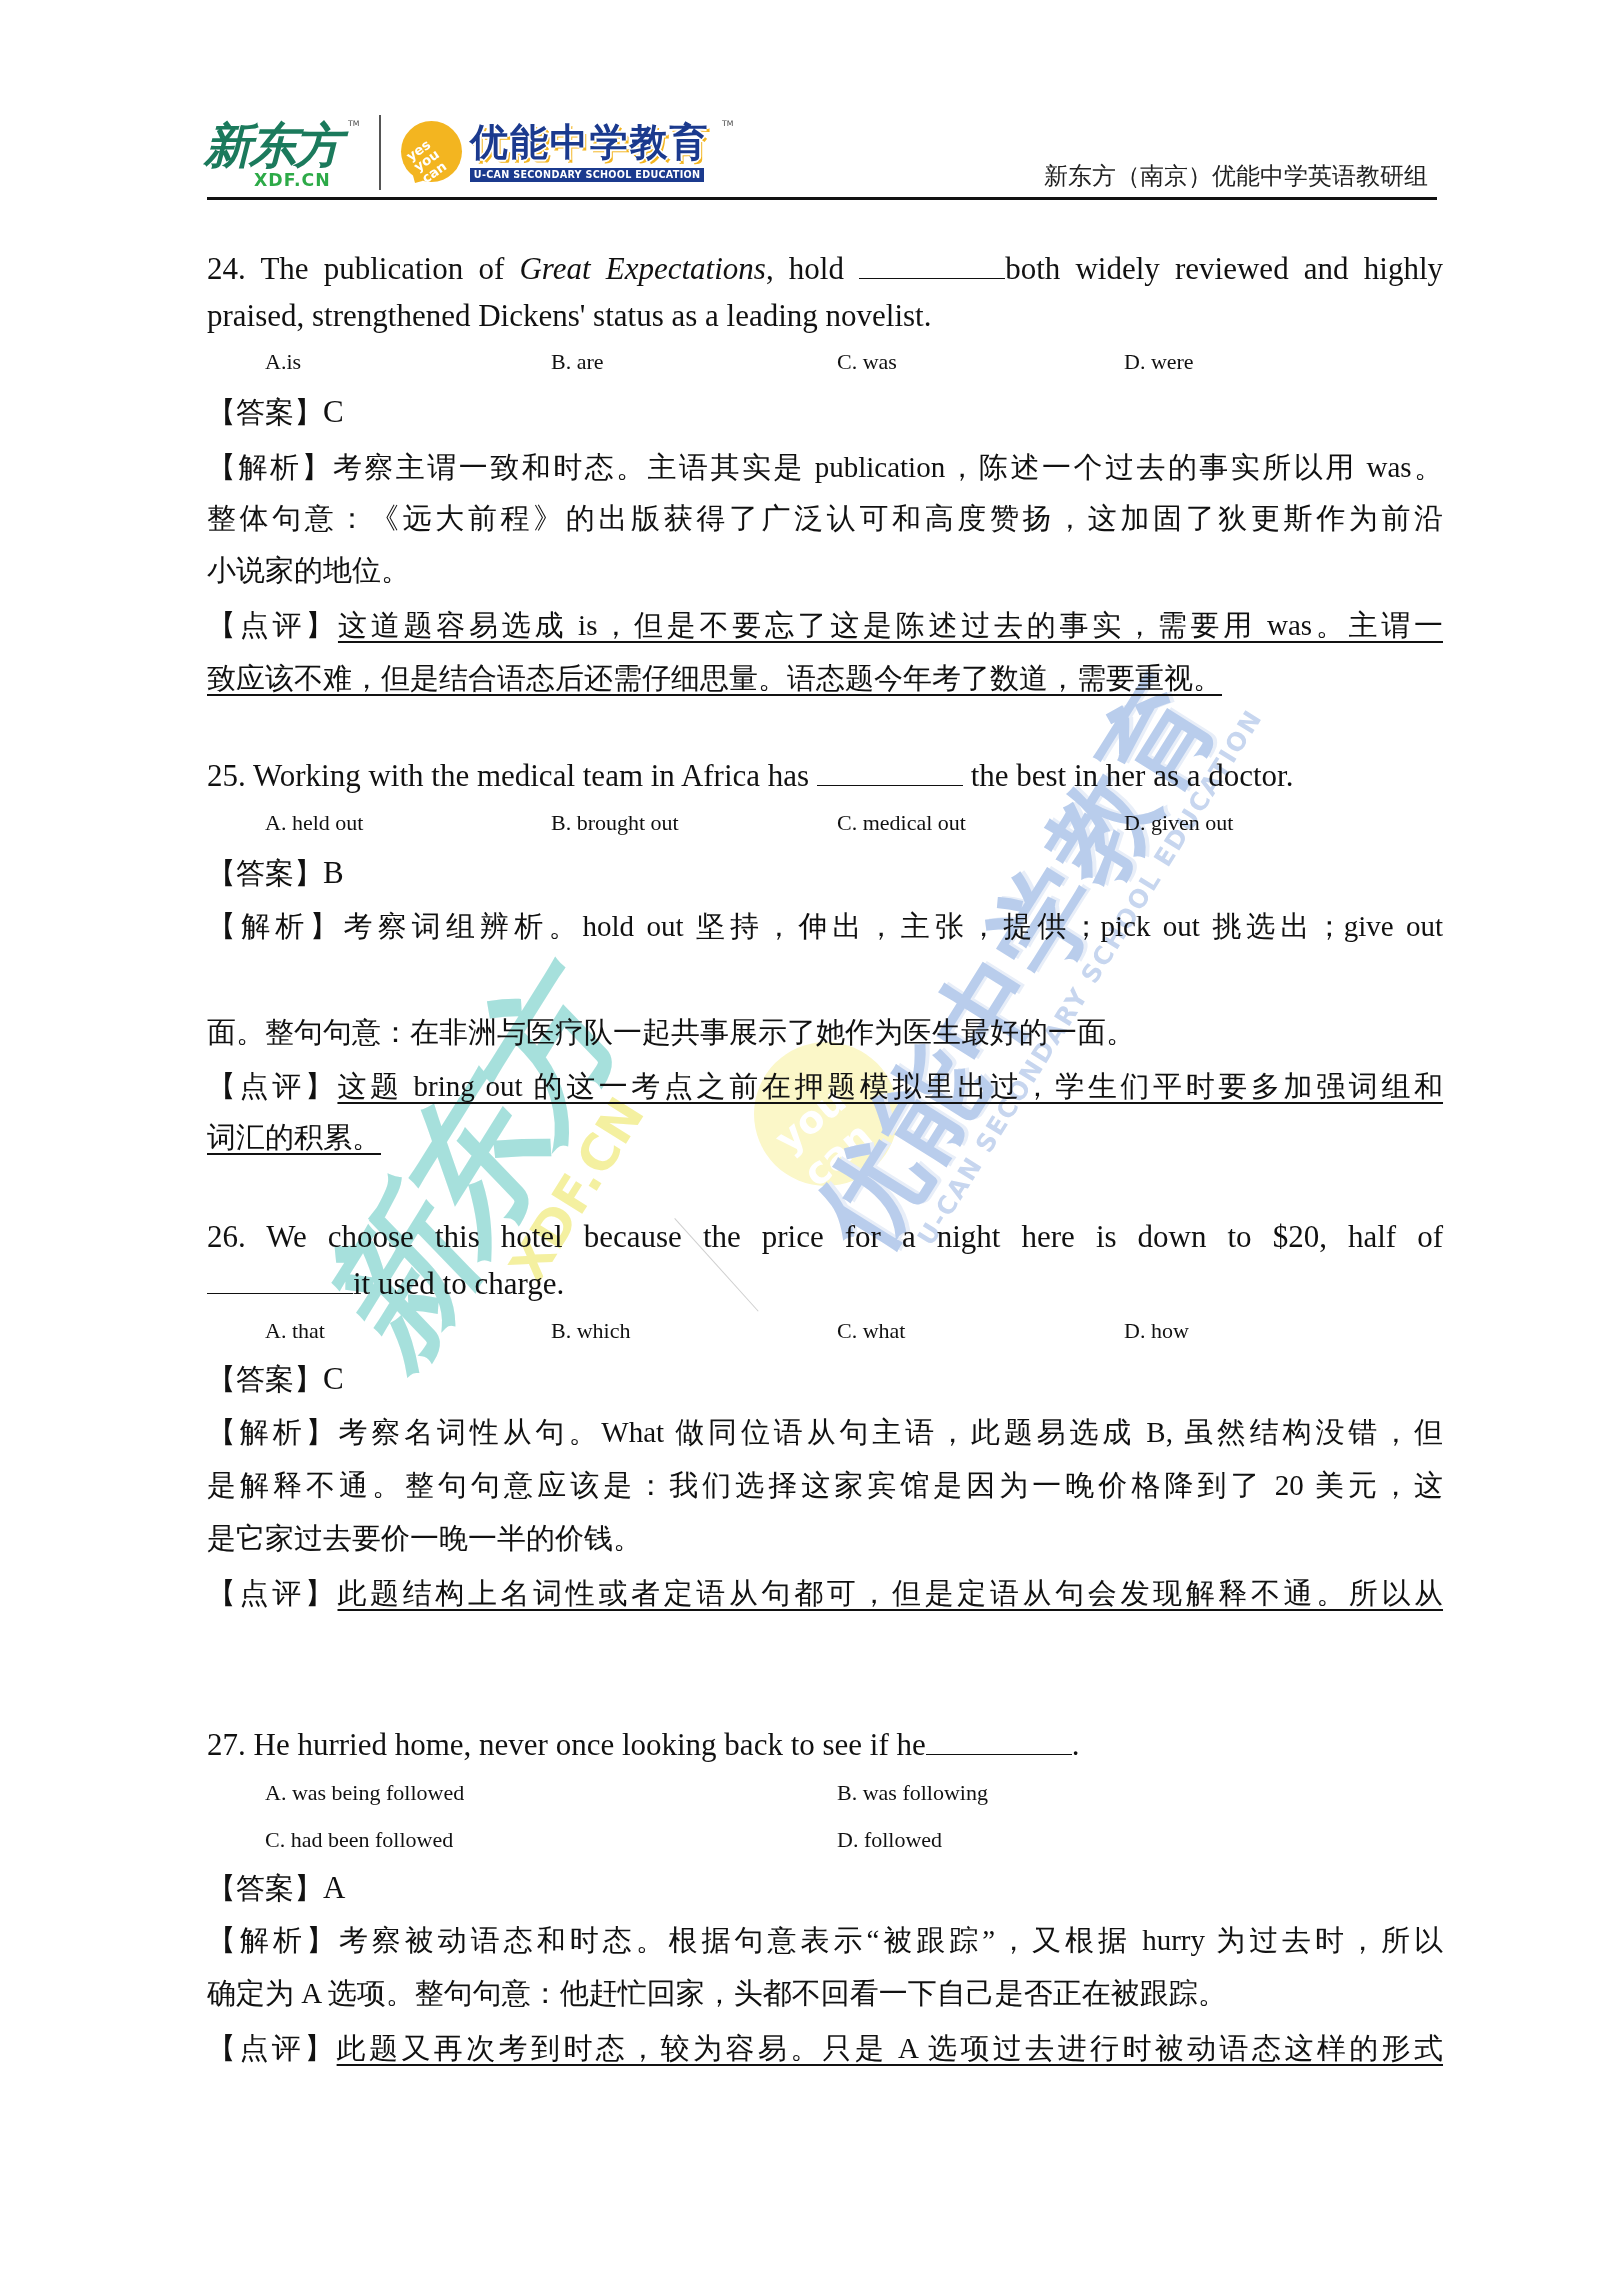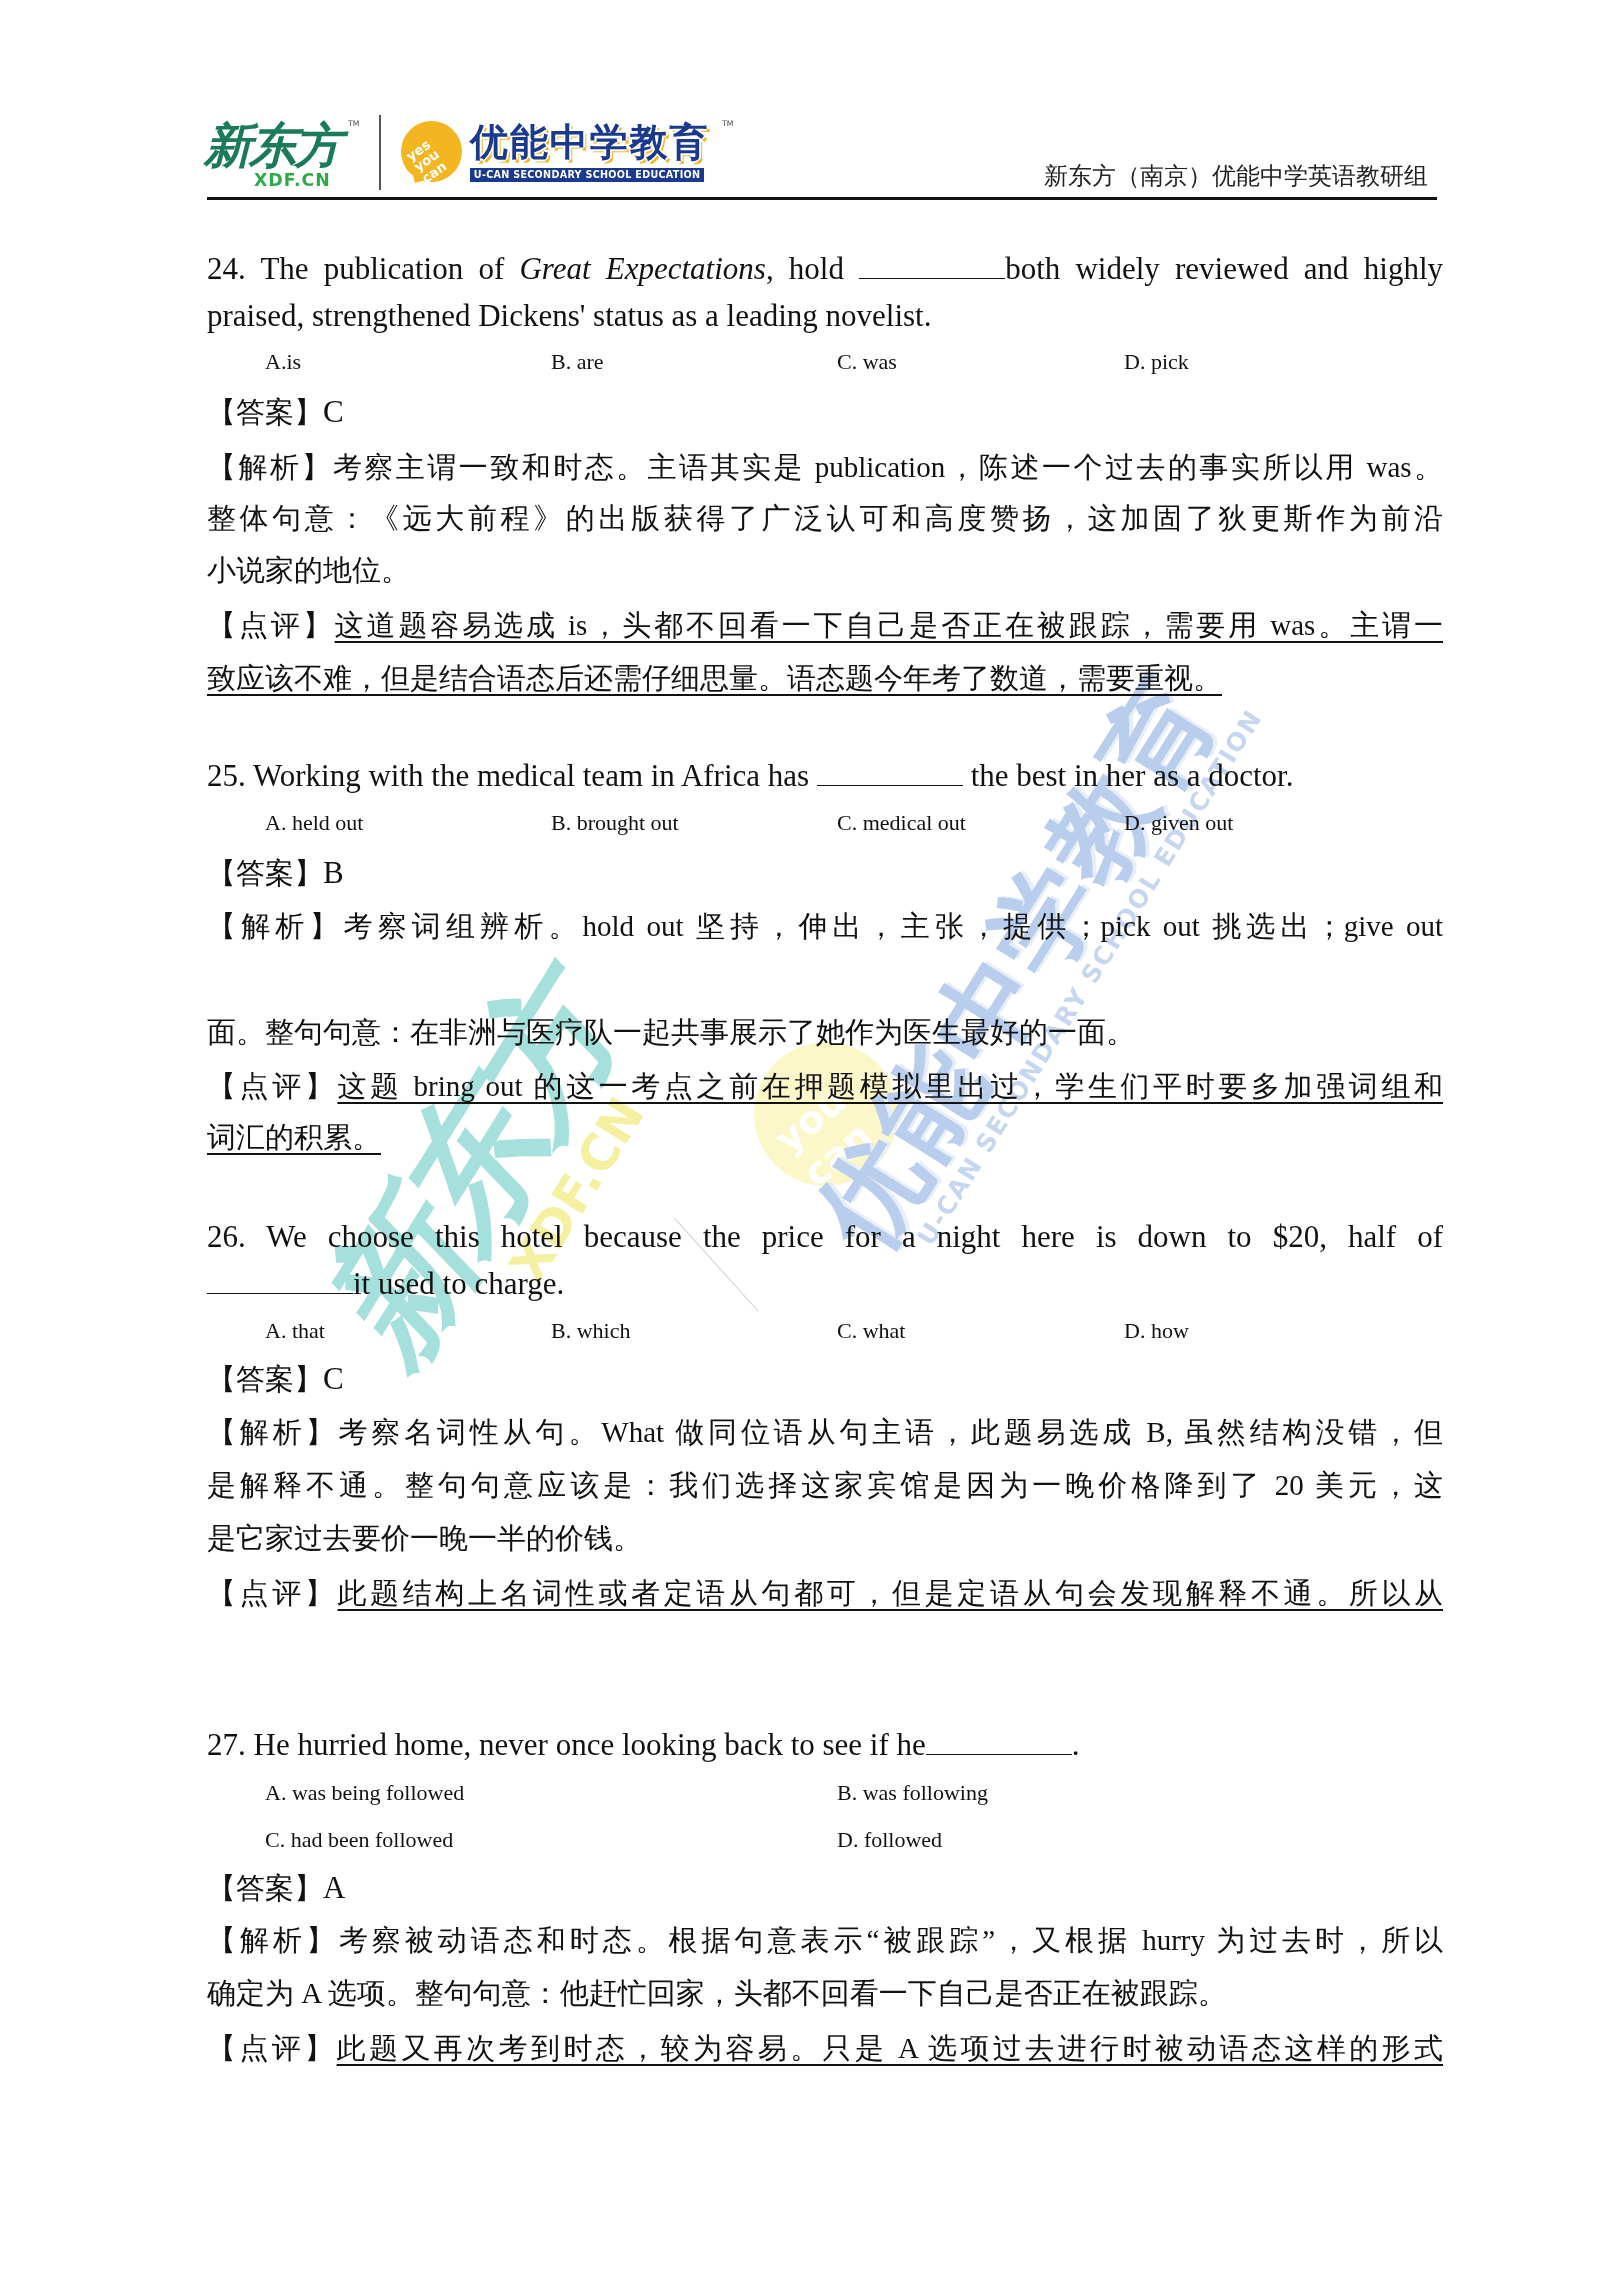--- a/index.html
+++ b/index.html
@@ -92,26 +92,26 @@
   <div class="wm wm-xdf">
     <div class="cn">新东方</div>
     <div class="en">XDF.CN</div>
   </div>
 
   <div class="line just" style="top:248px"><span>24. The publication of </span><em>Great Expectations</em><span>, hold </span><span class="blank"></span><span>both widely reviewed and highly</span></div>
   <div class="line" style="top:295px">praised, strengthened Dickens' status as a leading novelist.</div>
   <div class="opt" style="left:253px;top:341px">A.is</div>
   <div class="opt" style="left:539px;top:341px">B. are</div>
   <div class="opt" style="left:825px;top:341px">C. was</div>
-  <div class="opt" style="left:1112px;top:341px">D. pick</div>
+  <div class="opt" style="left:1112px;top:341px">D. were</div>
   <div class="line" style="top:391px"><span class="cjk">【答案】</span><span>C</span></div>
   <div class="line just cjk" style="top:446px"><span>【解析】</span><span>考察主谓一致和时态。主语其实是 publication，陈述一个过去的事实所以用 was。</span></div>
   <div class="line just cjk" style="top:497px">整体句意：《远大前程》的出版获得了广泛认可和高度赞扬，这加固了狄更斯作为前沿</div>
   <div class="line cjk" style="top:549px">小说家的地位。</div>
-  <div class="line just cjk" style="top:604px"><span>【点评】</span><span class="u">这道题容易选成 is，头都不回看一下自己是否正在被跟踪，需要用 was。主谓一</span></div>
+  <div class="line just cjk" style="top:604px"><span>【点评】</span><span class="u">这道题容易选成 is，但是不要忘了这是陈述过去的事实，需要用 was。主谓一</span></div>
   <div class="line cjk" style="top:657px"><span class="u">致应该不难，但是结合语态后还需仔细思量。语态题今年考了数道，需要重视。</span></div>
 
   <div class="line" style="top:755px"><span>25. Working with the medical team in Africa has </span><span class="blank"></span><span> the best in her as a doctor.</span></div>
   <div class="opt" style="left:253px;top:802px">A. held out</div>
   <div class="opt" style="left:539px;top:802px">B. brought out</div>
   <div class="opt" style="left:825px;top:802px">C. medical out</div>
   <div class="opt" style="left:1112px;top:802px">D. given out</div>
   <div class="line" style="top:852px"><span class="cjk">【答案】</span><span>B</span></div>
   <div class="line just cjk" style="top:905px"><span>【解析】</span><span>考察词组辨析。hold out  坚持，伸出，主张，提供；pick out 挑选出；give out</span></div>
   <div class="line cjk" style="top:1011px">面。整句句意：在非洲与医疗队一起共事展示了她作为医生最好的一面。</div>

